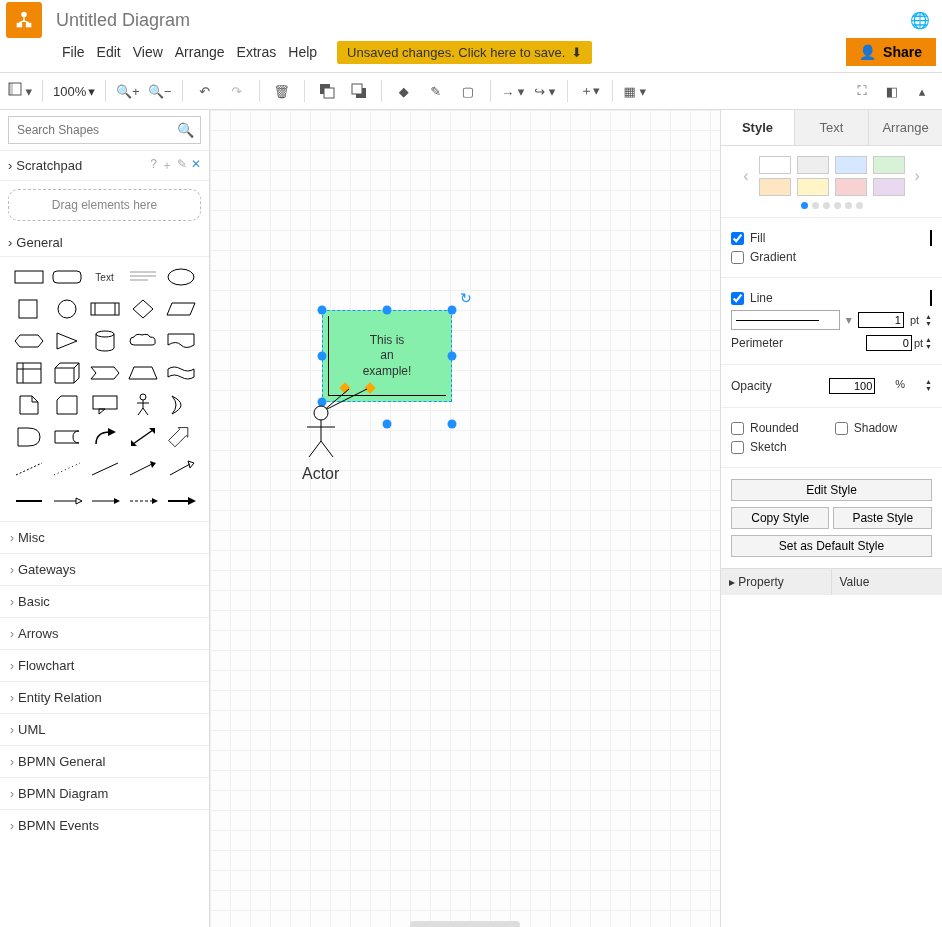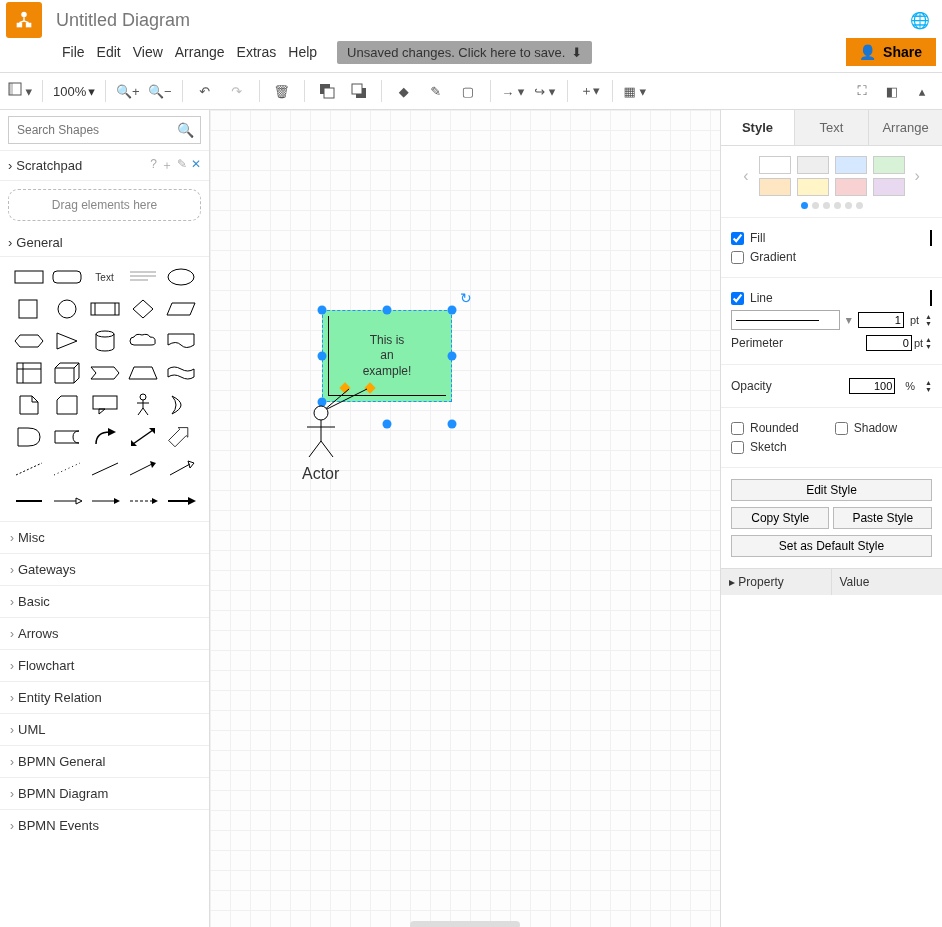--- a/index.html
+++ b/index.html
@@ -17,21 +17,21 @@
   .logo {
     width: 36px; height: 36px; background: #F08705; border-radius: 3px;
     display: flex; align-items: center; justify-content: center;
   }
   .logo svg { width: 22px; height: 22px; }
   .title { margin-left: 14px; font-size: 18px; color: #777; }
   .globe { margin-left: auto; color: #bbb; font-size: 16px; margin-right: 6px; }
   .menubar { display: flex; align-items:center; padding: 0 6px 6px 62px; }
   .menu-item { padding: 3px 12px 3px 0; font-size: 14px; color: #333; cursor: pointer; }
   .unsaved {
-    background: #a3a3a3; color: #333; font-size: 13px;
+    background: #eab308; color: #333; font-size: 13px;
     padding: 4px 10px; margin-left: 8px; border-radius: 2px;
     display: inline-flex; align-items: center; gap: 6px; cursor: pointer;
   }
   .share {
     margin-left: auto; background: #F08705; color: #000; font-weight: bold;
     padding: 6px 14px; border: none; font-size: 14px; cursor: pointer;
     display: inline-flex; align-items: center; gap: 6px;
   }
   
   .toolbar {
@@ -600,21 +600,21 @@
               <span>▲</span>
               <span>▼</span>
             </span>
         </span>
       </div>
     </div>
 
     <div class="panel-section">
       <div class="row">
         <span>Opacity</span>
-        <span class="col-right" style="display:flex;align-items:center;gap:10px;">
+        <span class="col-right" style="display:flex;align-items:flex-start;gap:20px;">
           <input class="num-field" value="100" style="">
           <span class="unit">%</span>
           <span style="display:flex;flex-direction:column;font-size:7px;line-height:7px;">
               <span>▲</span>
               <span>▼</span>
             </span>
         </span>
       </div>
     </div>
 

